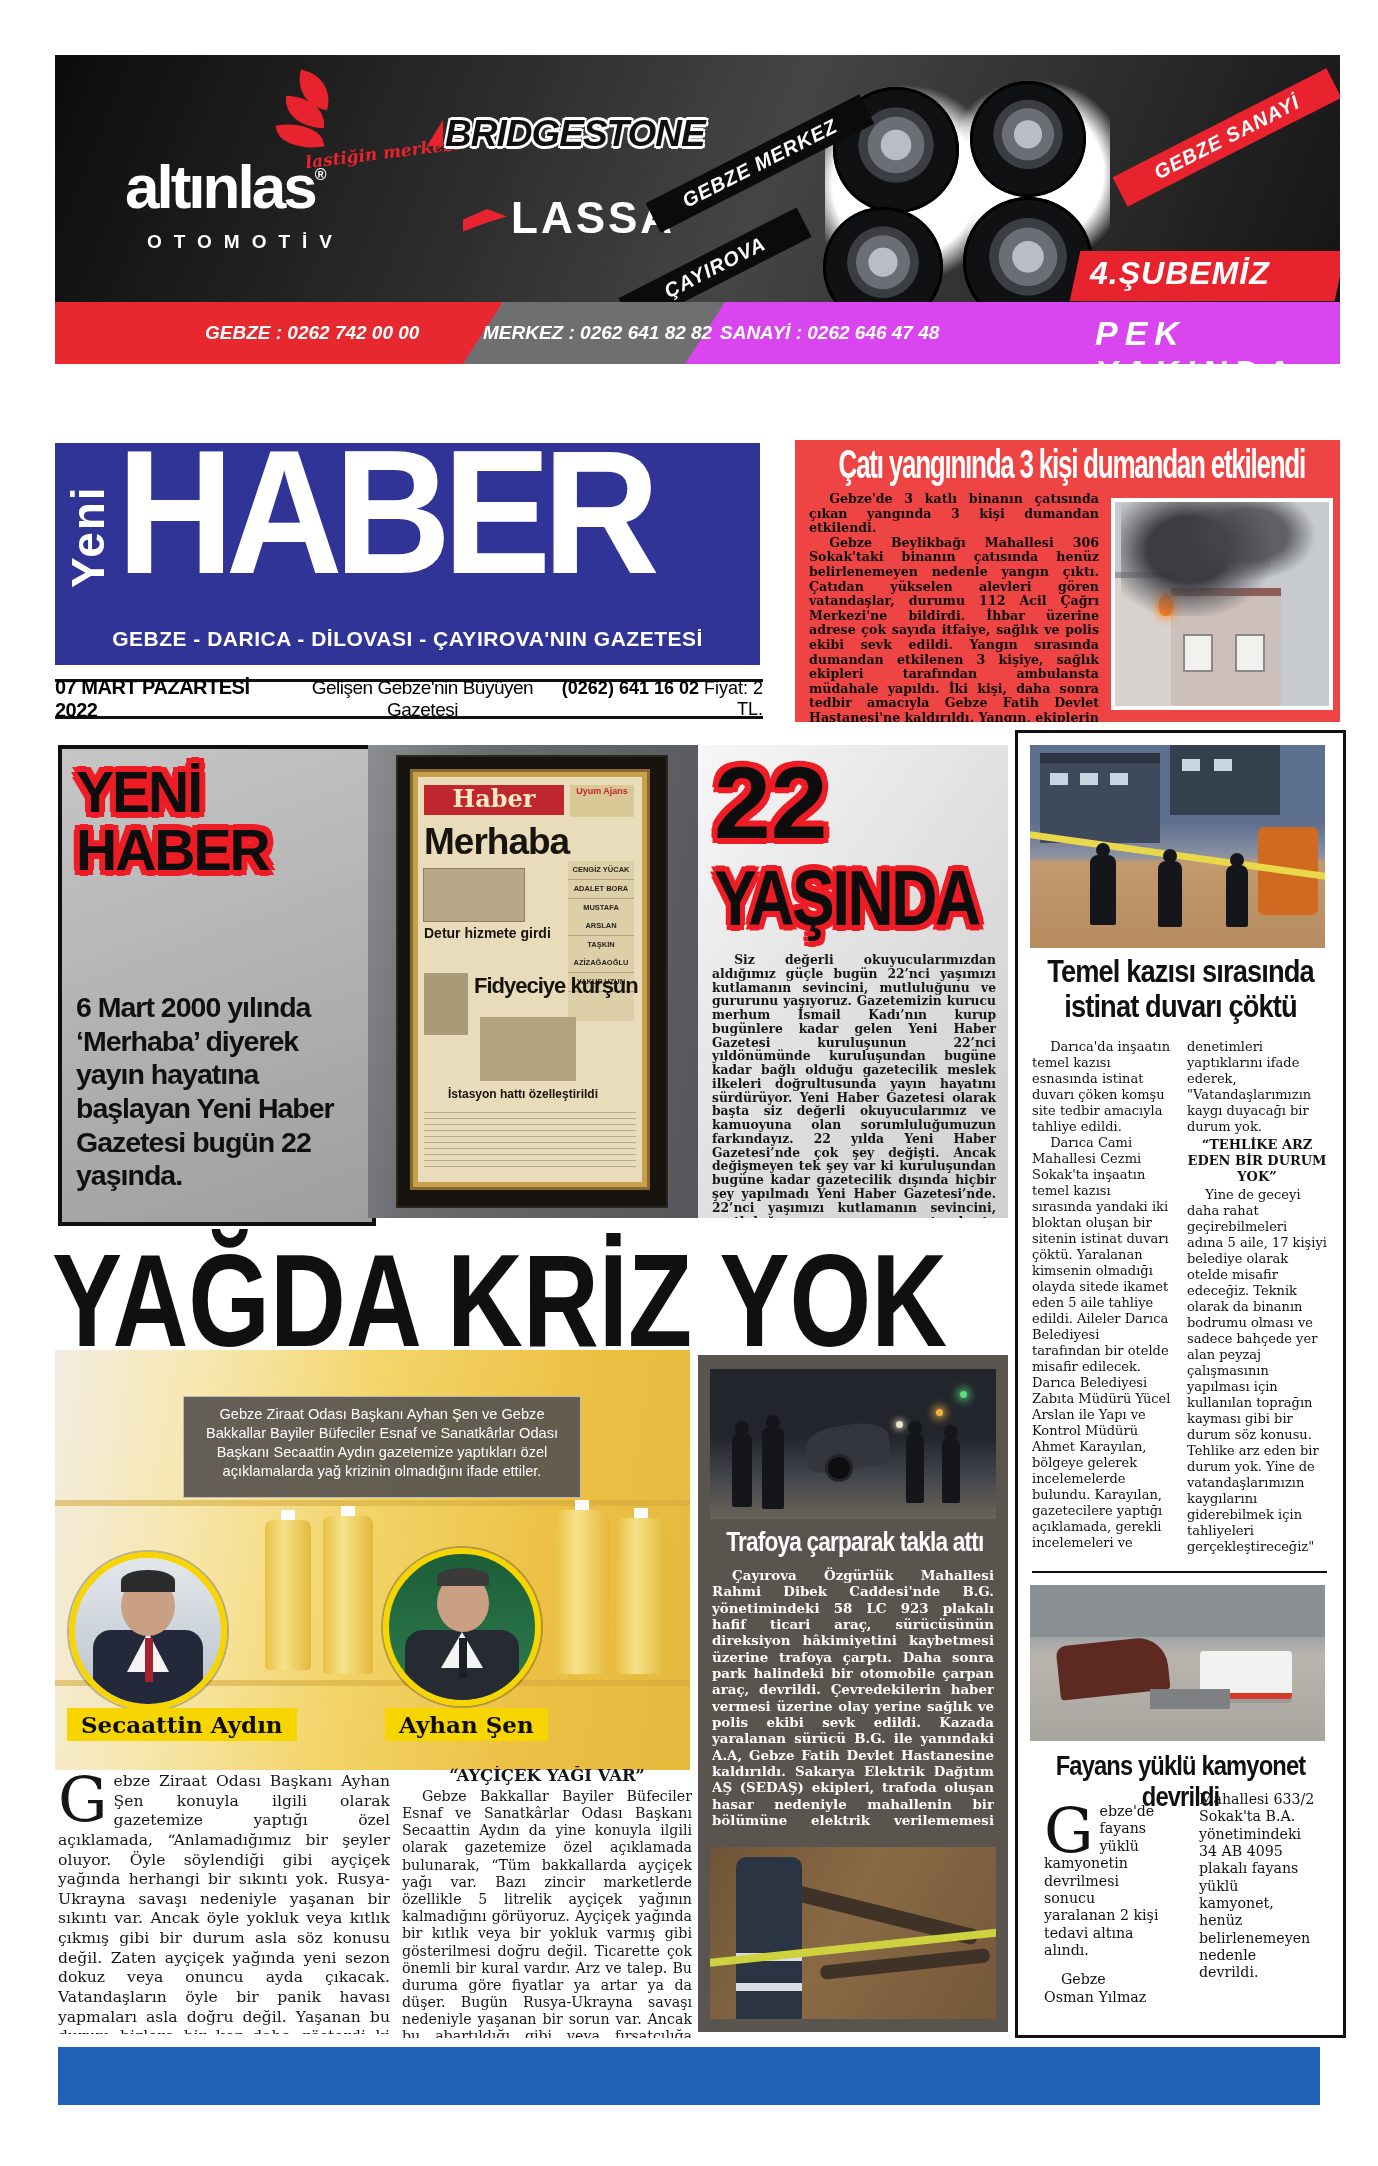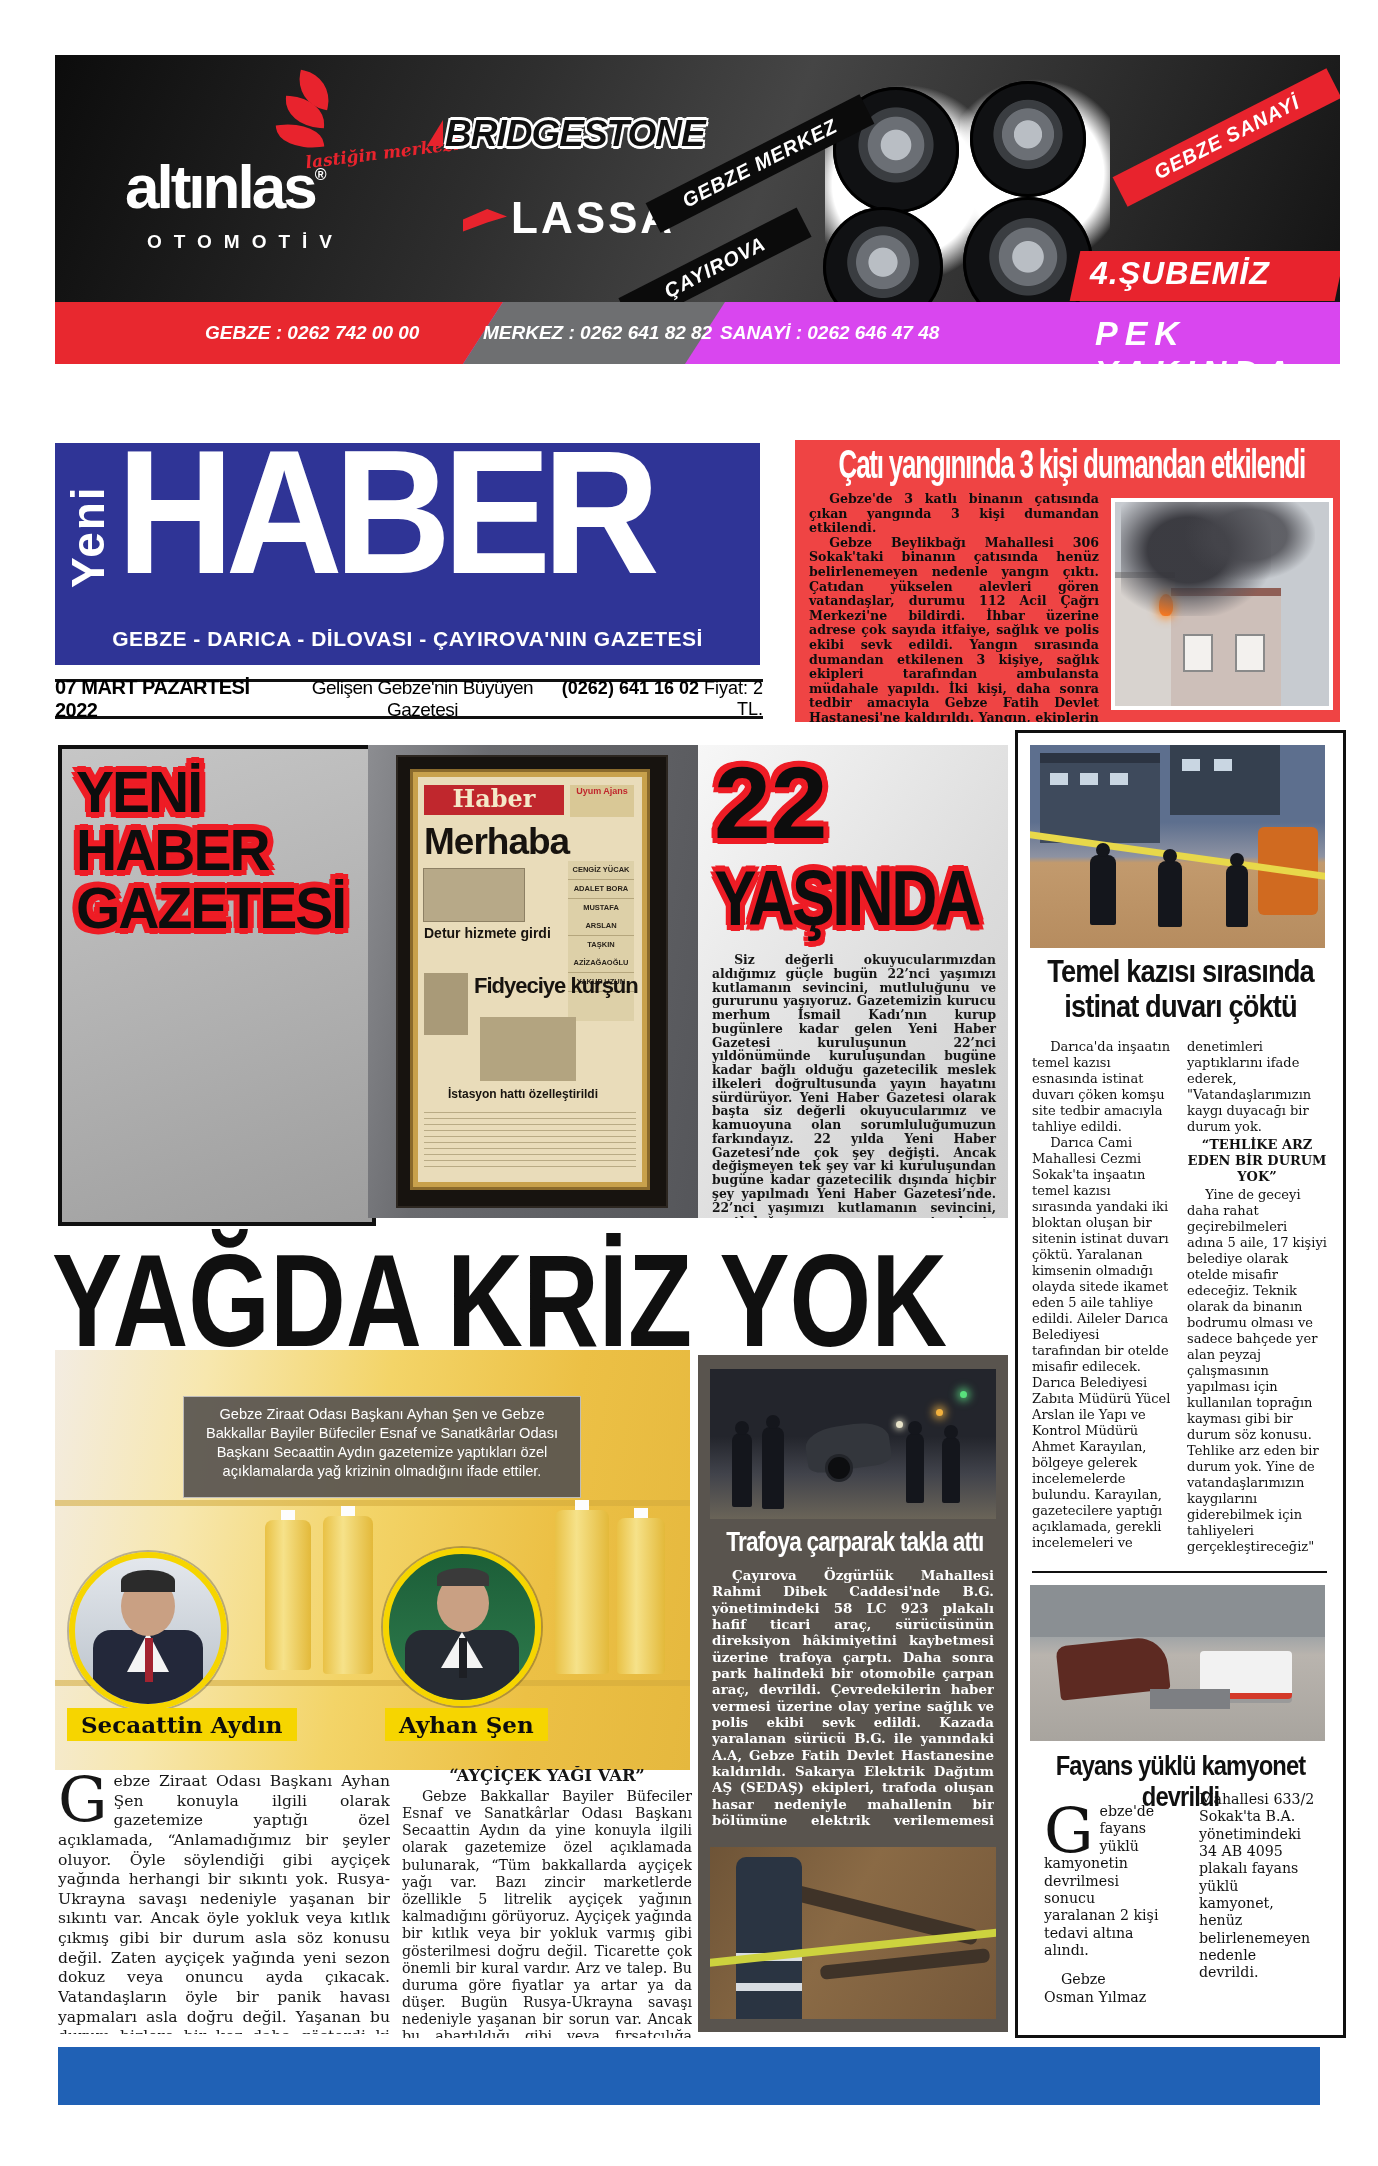--- a/index.html
+++ b/index.html
@@ -272,22 +272,22 @@
       <div class="abs flamep"></div>
       <div class="abs smoke"></div>
       <div class="abs smoke2"></div>
     </div>
   </div>
 
   <div class="abs annleft ovh">
     <div class="abs ann-title outline-red">
       <div>YENİ</div>
       <div>HABER</div>
-      <div>GAZETESİ</div>
-    </div>
+    </div>
+    <div class="abs ann-text">6 Mart 2000 yılında ‘Merhaba’ diyerek yayın hayatına başlayan Yeni Haber Gazetesi bugün 22 yaşında.</div>
   </div>
 
   <div class="abs framewrap ovh">
     <div class="abs frame">
       <div class="abs mat">
         <div class="abs paper">
           <div class="abs op-mast">Haber</div>
           <div class="abs op-agency">Uyum Ajans</div>
           <div class="abs op-h1">Merhaba</div>
           <div class="abs op-col">

